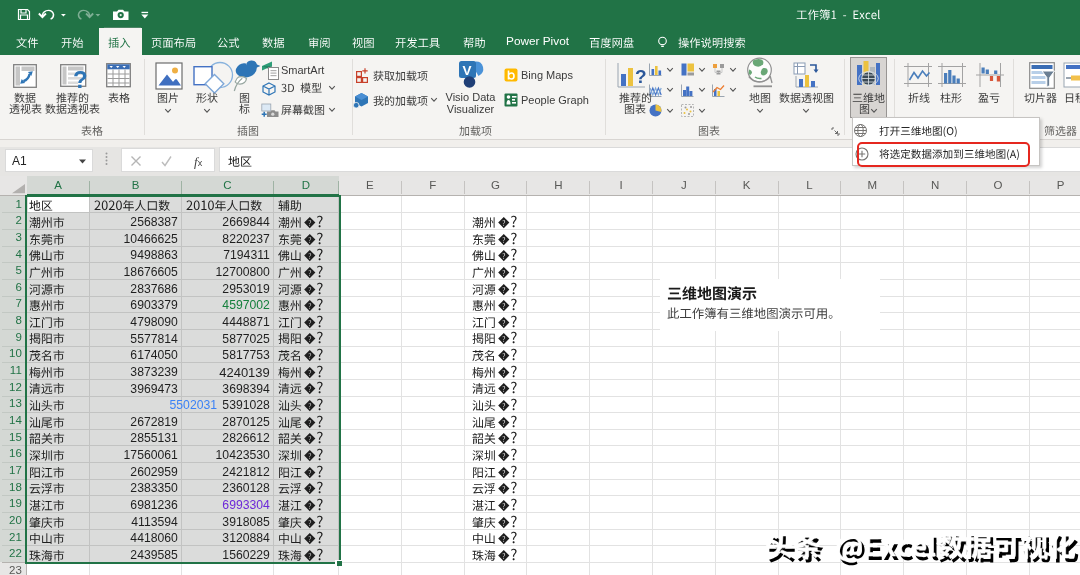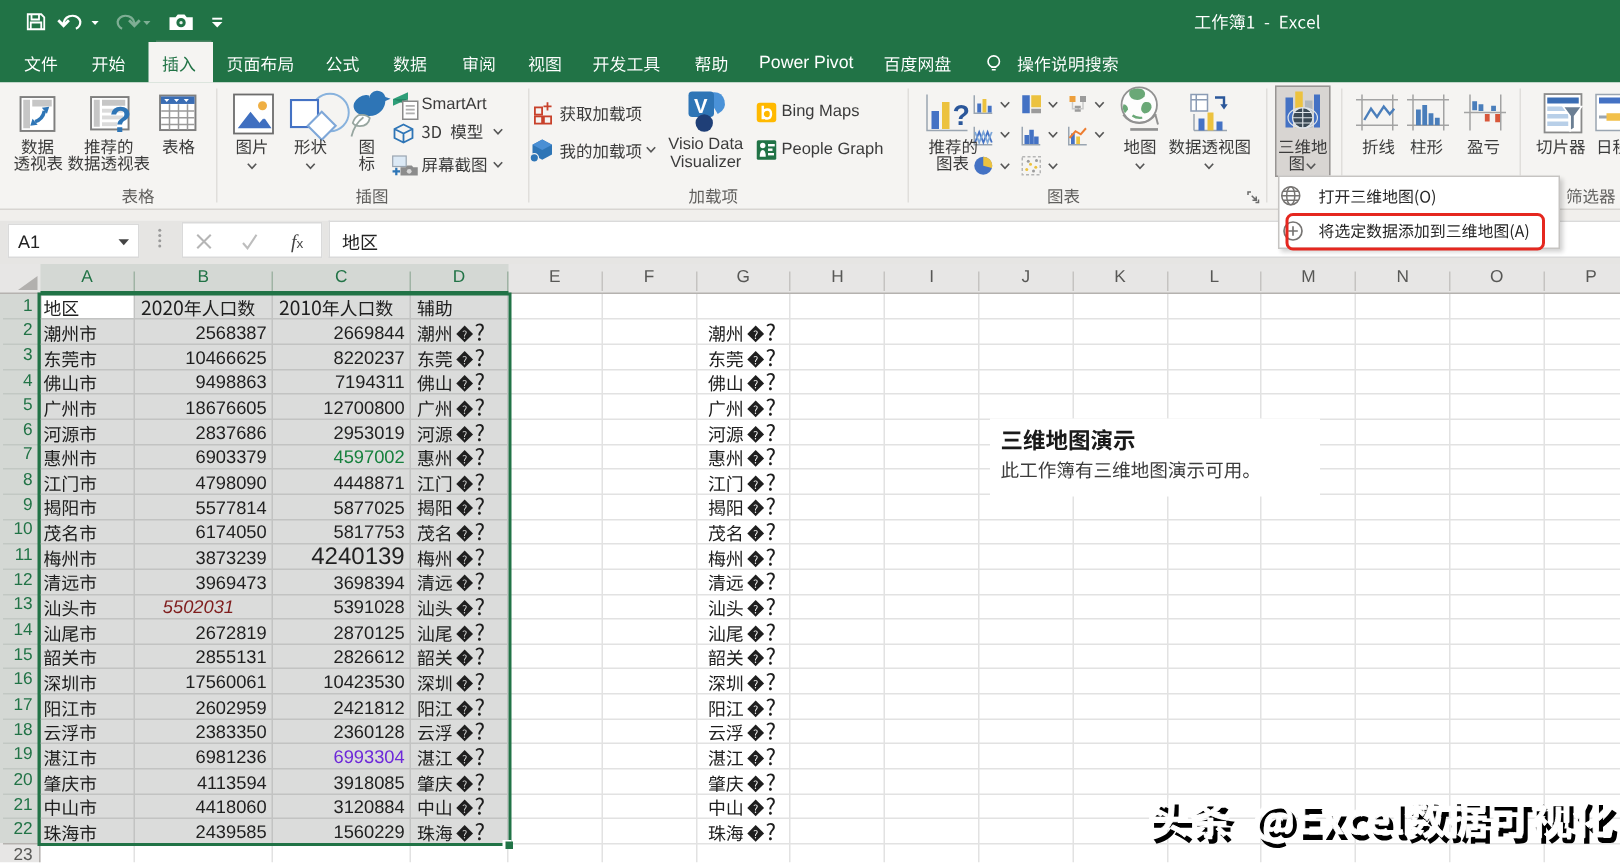--- a/index.html
+++ b/index.html
@@ -1339,21 +1339,21 @@
 <div class="t " style="left:28.8px;top:365.7px;">
     <svg width="37" height="14" viewBox="0 0 37 14">
       <g fill="#1f1f1f" transform="translate(0,11) scale(0.011900)">
         <use href="#g104r" x="0"></use>
         <use href="#g86r" x="1000"></use>
         <use href="#g87r" x="2000"></use>
       </g>
     </svg>
   </div>
 <div class="ht " style="right:902.2px;top:371.8px;font-size:12.2px;color:#1f1f1f;">3873239</div>
-<div class="ht " style="right:810.2px;top:371.8px;font-size:16px;color:#1f1f1f;">4240139</div>
+<div class="ht " style="right:810.2px;top:371.8px;font-size:13px;color:#1f1f1f;">4240139</div>
 <div class="t " style="left:277.8px;top:365.7px;">
     <svg width="47" height="14" viewBox="0 0 47 14">
       <g fill="#1f1f1f" transform="translate(0,11) scale(0.011900)">
         <use href="#g104r" x="0"></use>
         <use href="#g86r" x="1000"></use>
         <use href="#g88r" x="2220"></use>
         <use href="#g89r" transform="translate(3220 0) scale(1.250)"></use>
       </g>
     </svg>
   </div>
@@ -1400,21 +1400,21 @@
   </div>
 <div class="t " style="left:28.8px;top:399.0px;">
     <svg width="37" height="14" viewBox="0 0 37 14">
       <g fill="#1f1f1f" transform="translate(0,11) scale(0.011900)">
         <use href="#g107r" x="0"></use>
         <use href="#g108r" x="1000"></use>
         <use href="#g87r" x="2000"></use>
       </g>
     </svg>
   </div>
-<div class="ht " style="right:924px;top:405.1px;font-size:12.2px;color:#7f1d1d;font-style:italic;">5502031</div>
+<div class="ht " style="right:863px;top:405.1px;font-size:12.2px;color:#3b82f6;">5502031</div>
 <div class="ht " style="right:810.2px;top:405.1px;font-size:12.2px;color:#1f1f1f;">5391028</div>
 <div class="t " style="left:277.8px;top:399.0px;">
     <svg width="47" height="14" viewBox="0 0 47 14">
       <g fill="#1f1f1f" transform="translate(0,11) scale(0.011900)">
         <use href="#g107r" x="0"></use>
         <use href="#g108r" x="1000"></use>
         <use href="#g88r" x="2220"></use>
         <use href="#g89r" transform="translate(3220 0) scale(1.250)"></use>
       </g>
     </svg>

